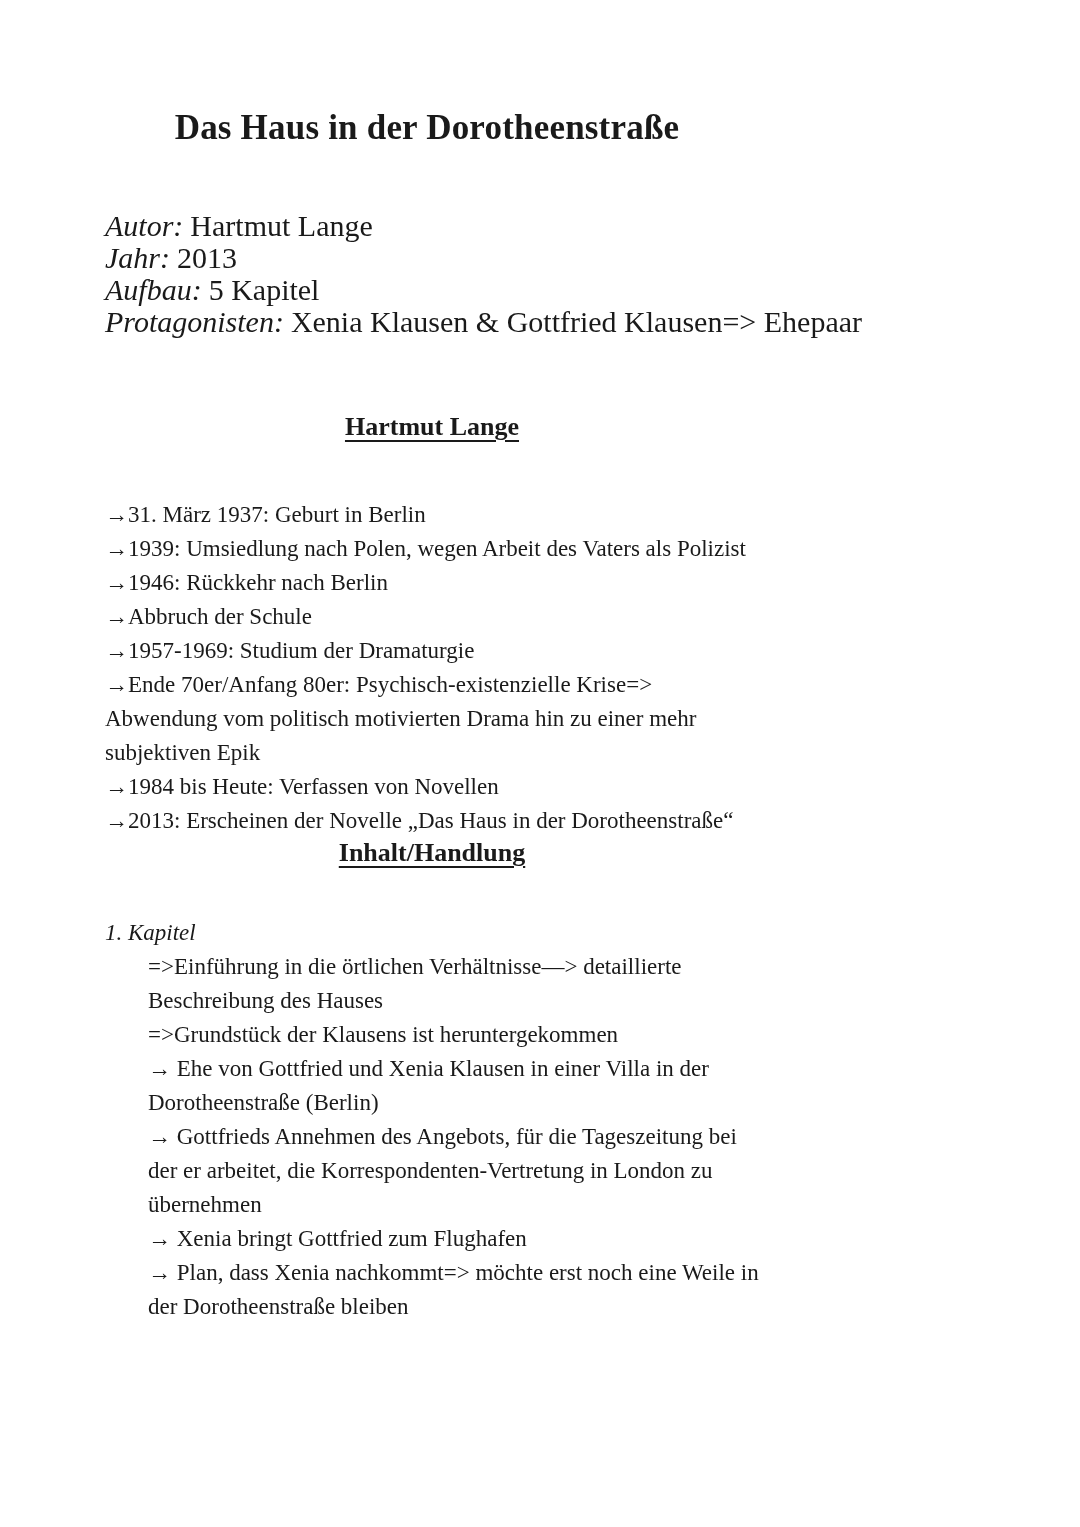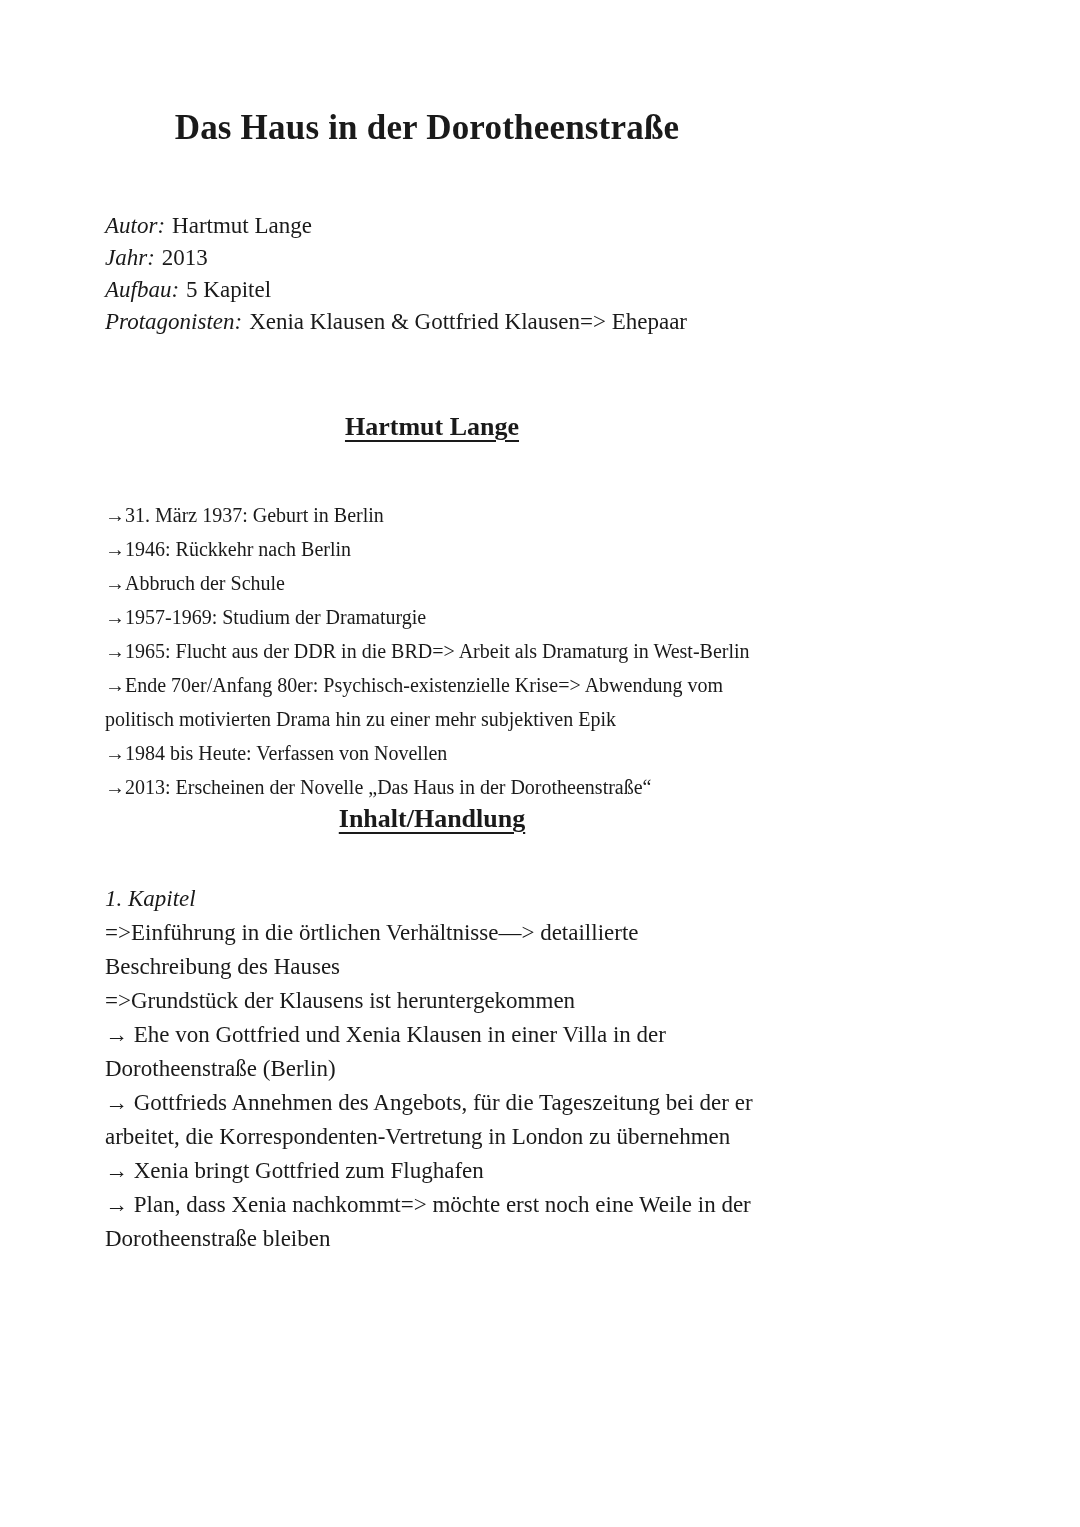--- a/index.html
+++ b/index.html
@@ -20,21 +20,21 @@
   }
   .doc-title {
     text-align: center;
     font-size: 35px;
     font-weight: bold;
     letter-spacing: 0.2px;
     margin-bottom: 62px;
     margin-left: -10px;
   }
   .meta-block {
-    font-size: 23px;
+    font-size: 30px;
     line-height: 32px;
   }
   .meta-line { white-space: nowrap; }
   .meta-label {
     font-style: italic;
     margin-right: 7px;
   }
   .section-heading {
     text-align: center;
     font-size: 26px;
@@ -43,33 +43,34 @@
     text-decoration-thickness: 1.5px;
   }
   .heading-bio {
     margin-top: 74px;
     margin-bottom: 56px;
   }
   .heading-content {
     margin-bottom: 48px;
   }
   .list {
-    font-size: 20px;
+    font-size: 23px;
     line-height: 34px;
   }
   .list-item { }
   .chapter-heading {
     font-size: 23px;
     font-weight: normal;
     font-style: italic;
     line-height: 34px;
   }
   .content-list {
     font-size: 23px;
     line-height: 34px;
+    margin-left: 43px;
   }
 </style>
 </head>
 <body>
 
 <div class="page">
 
   <h1 class="doc-title">Das Haus in der Dorotheenstraße</h1>
 
   <div class="meta-block">
@@ -84,24 +85,24 @@
     </div>
     <div class="meta-line">
       <span class="meta-label">Protagonisten:</span><span class="meta-value">Xenia Klausen &amp; Gottfried Klausen=&gt; Ehepaar</span>
     </div>
   </div>
 
   <h2 class="section-heading heading-bio">Hartmut Lange</h2>
 
   <div class="list">
     <div class="list-item">→31. März 1937: Geburt in Berlin</div>
+    <div class="list-item">→1939: Umsiedlung nach Polen, wegen Arbeit des Vaters als Polizist</div>
     <div class="list-item">→1946: Rückkehr nach Berlin</div>
     <div class="list-item">→Abbruch der Schule</div>
     <div class="list-item">→1957-1969: Studium der Dramaturgie</div>
-    <div class="list-item">→1965: Flucht aus der DDR in die BRD=&gt; Arbeit als Dramaturg in West-Berlin</div>
     <div class="list-item">→Ende 70er/Anfang 80er: Psychisch-existenzielle Krise=&gt; Abwendung vom politisch motivierten Drama hin zu einer mehr subjektiven Epik</div>
     <div class="list-item">→1984 bis Heute: Verfassen von Novellen</div>
     <div class="list-item">→2013: Erscheinen der Novelle „Das Haus in der Dorotheenstraße“</div>
   </div>
 
   <h2 class="section-heading heading-content">Inhalt/Handlung</h2>
 
   <div class="chapter-heading">1. Kapitel</div>
 
   <div class="content-list">

